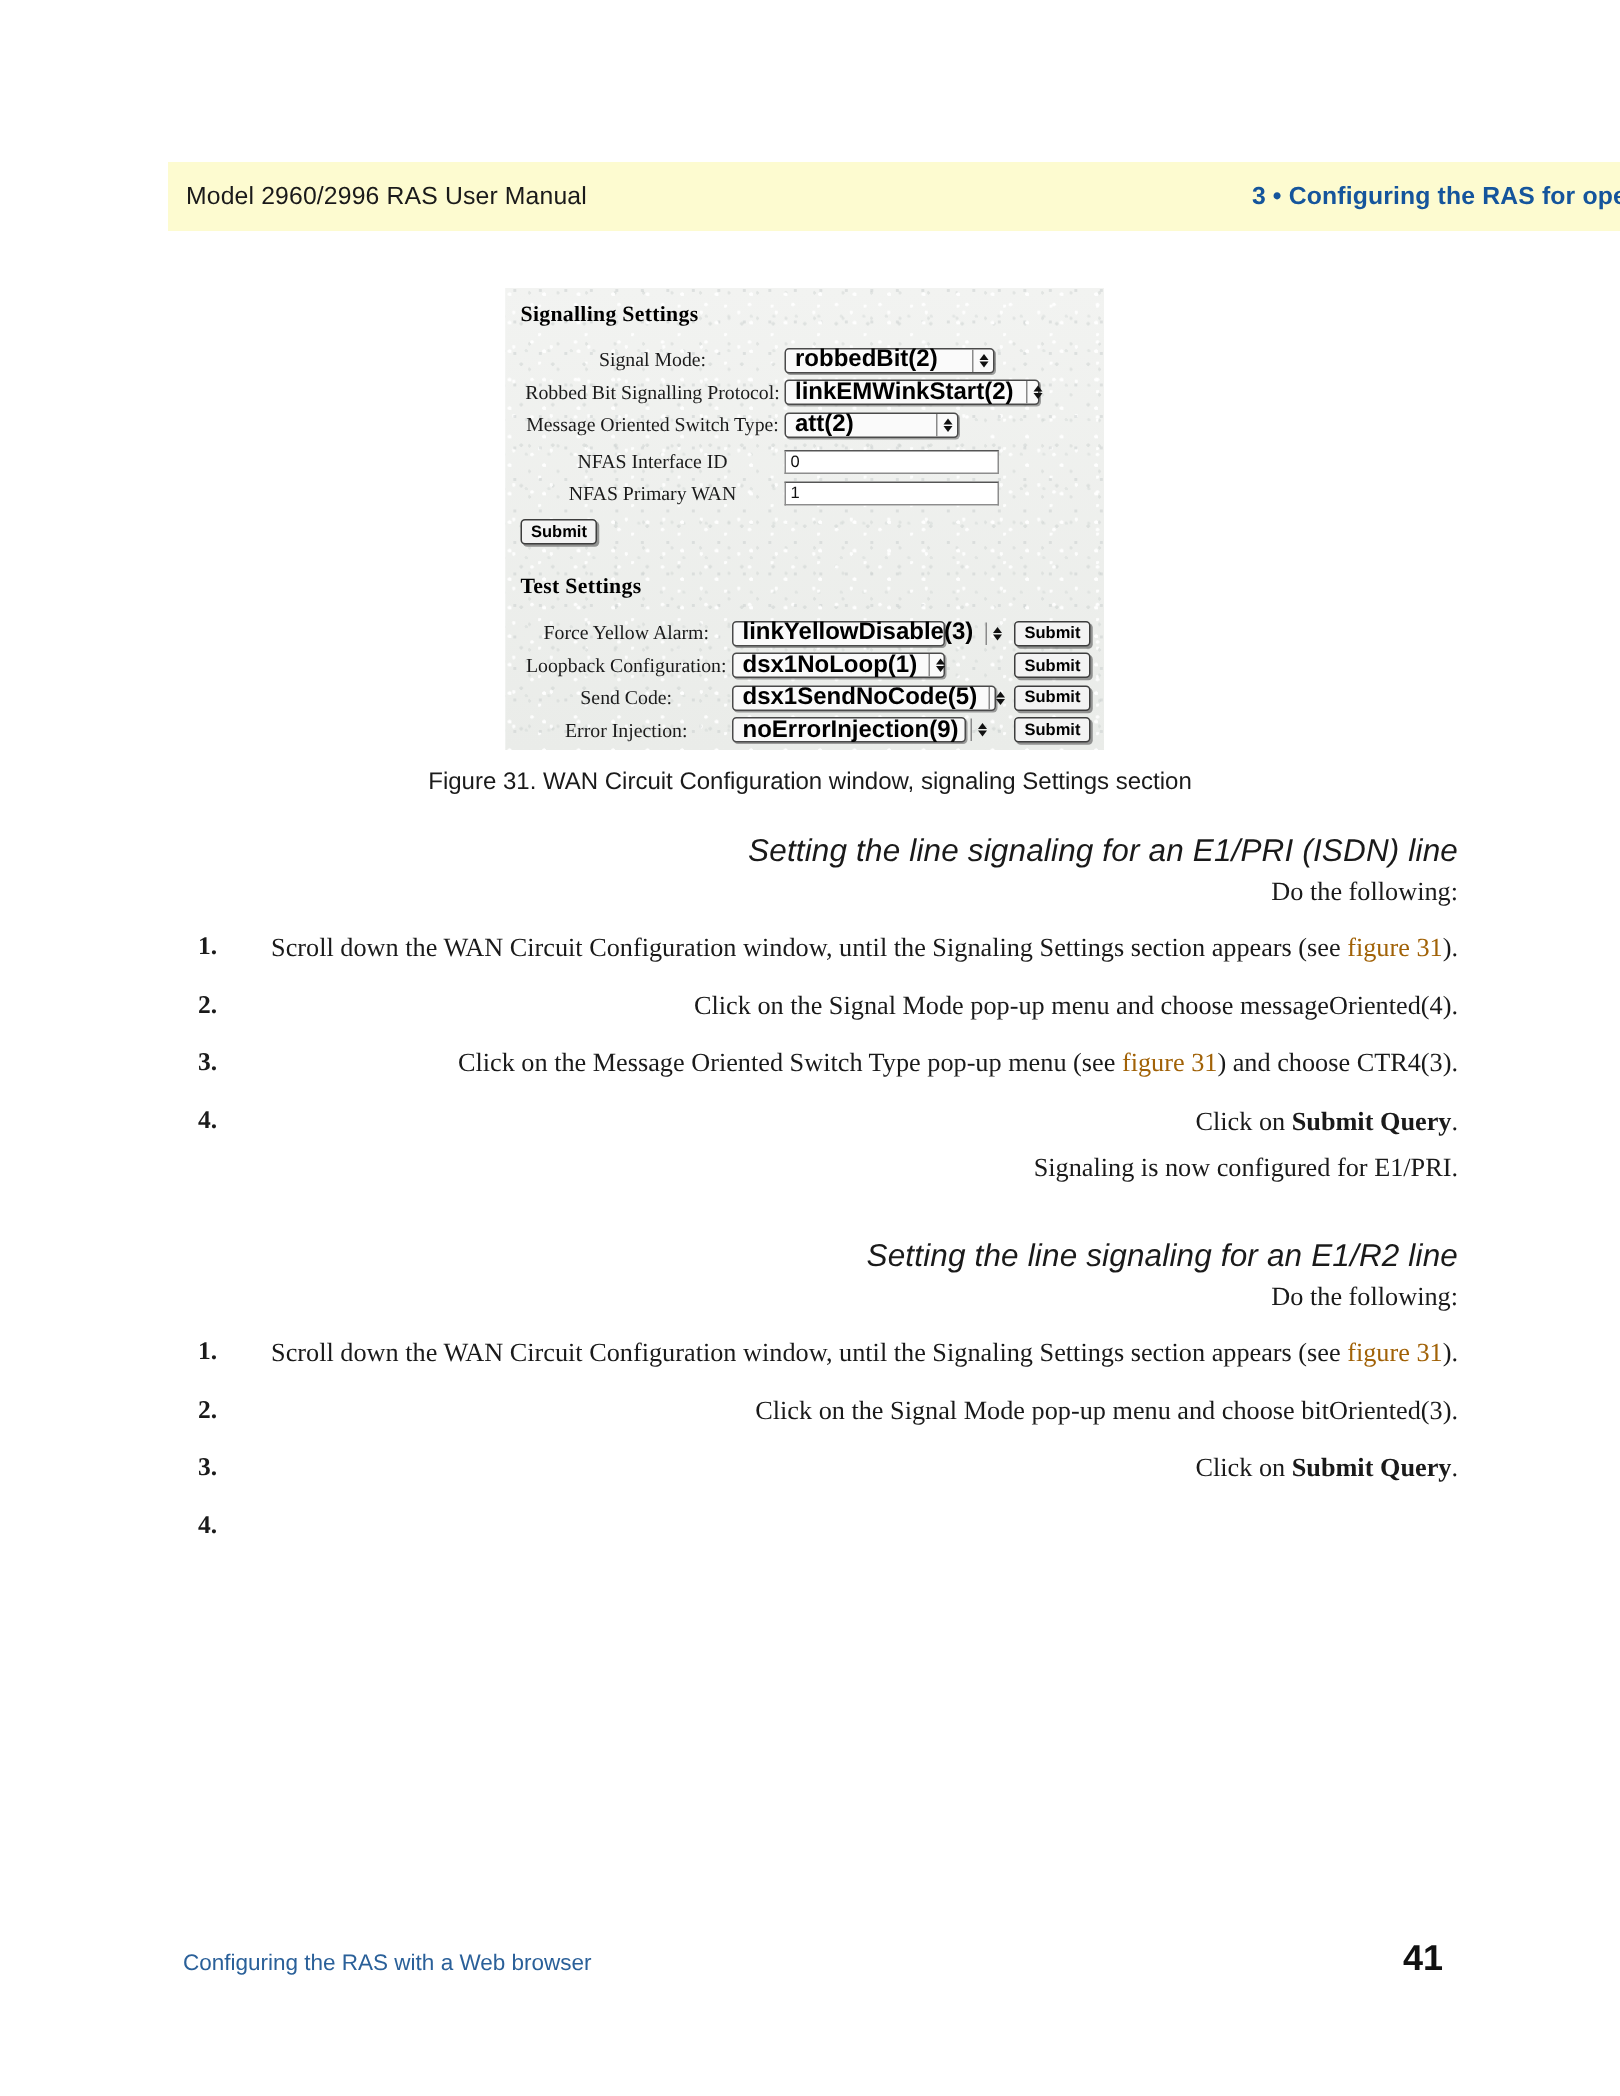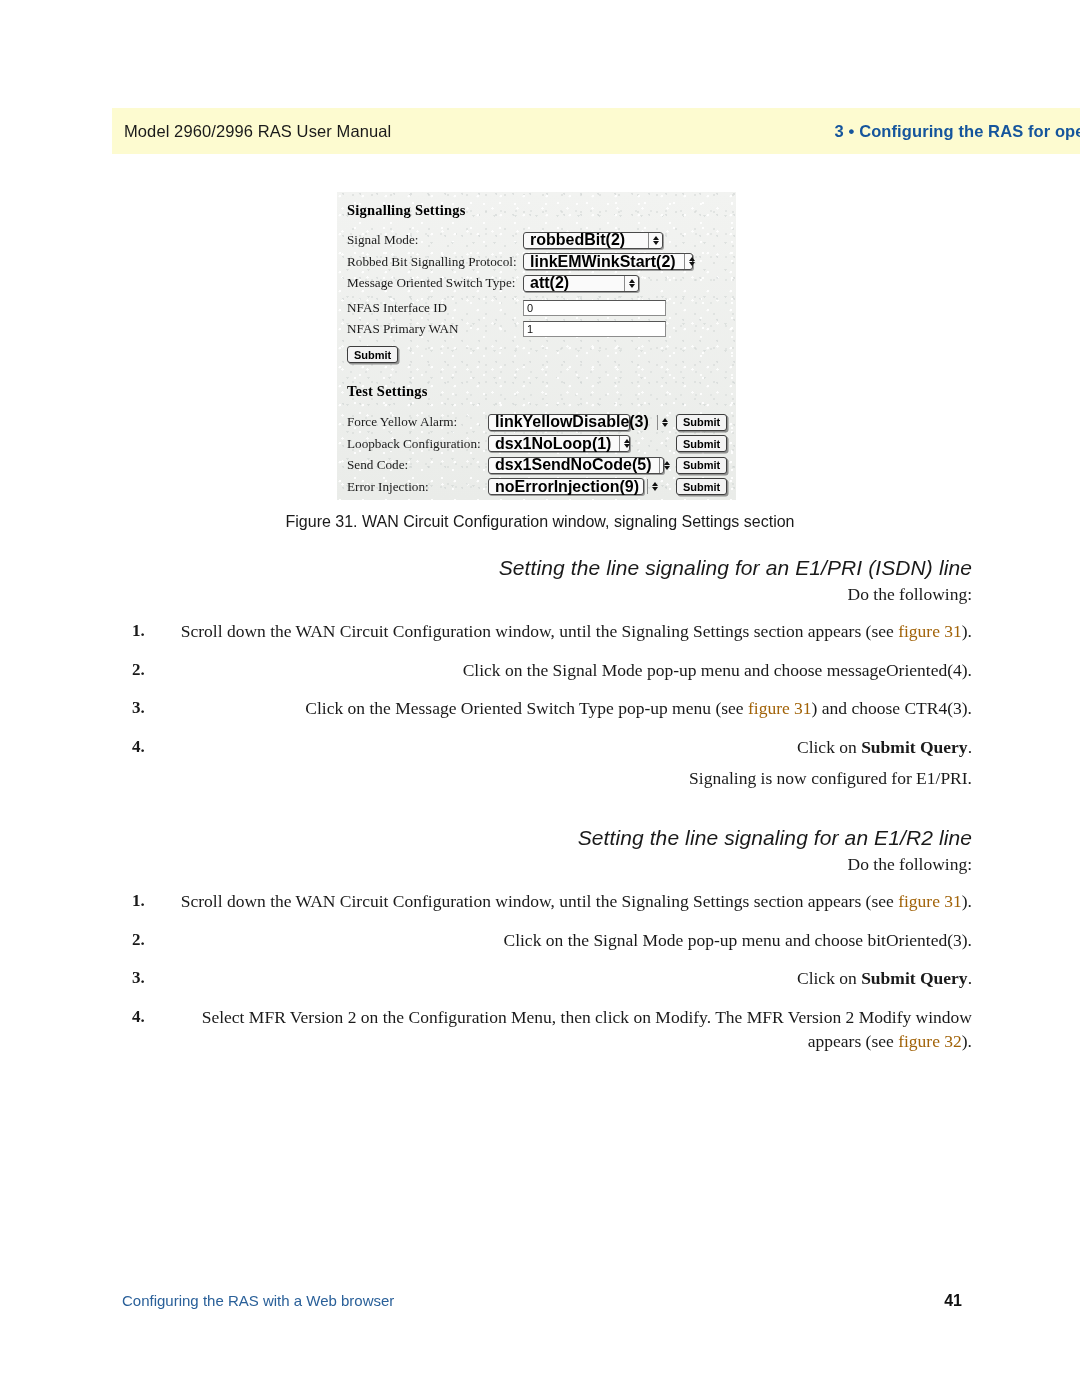--- a/index.html
+++ b/index.html
@@ -72,20 +72,21 @@
     font-size: 14.5px;
     color: #000;
     letter-spacing: .2px;
     margin: 0 0 4px 0;
   }
   .fig-row {
     display: flex;
     align-items: center;
     height: 20.5px;
     margin-bottom: 1px;
+    text-align: center;
   }
   .fig-label {
     font-size: 13.2px;
     color: #1b1b1b;
     white-space: nowrap;
   }
   
   .mac-select {
     display: inline-flex;
     align-items: center;
@@ -213,21 +214,21 @@
     align-items: baseline;
     justify-content: space-between;
   }
   .footer-left {
     font-family: "Liberation Sans", sans-serif;
     font-size: 15px;
     color: #2a6099;
   }
   .footer-right {
     font-family: "Liberation Sans", sans-serif;
-    font-size: 16px;
+    font-size: 24px;
     font-weight: bold;
     color: #111;
   }
 </style>
 </head>
 <body>
 
 <div class="header-banner">
   <span class="header-left">Model 2960/2996 RAS User Manual</span>
   <span class="header-right">3 • Configuring the RAS for operation</span>
@@ -387,21 +388,20 @@
     <li>
       <span class="num">2.</span>
       <span>Click on the Signal Mode pop-up menu and choose bitOriented(3).</span>
     </li>
     <li>
       <span class="num">3.</span>
       <span><span>Click on </span><span class="b">Submit Query</span><span>.</span></span>
     </li>
     <li>
       <span class="num">4.</span>
-      <span><span>Select MFR Version 2 on the Configuration Menu, then click on Modify. The MFR Version 2 Modify window appears (see </span><span class="lnk">figure 32</span><span>).</span></span>
     </li>
   </ol>
 
 </div>
 
 <div class="footer">
   <span class="footer-left">Configuring the RAS with a Web browser</span>
   <span class="footer-right">41</span>
 </div>
 

